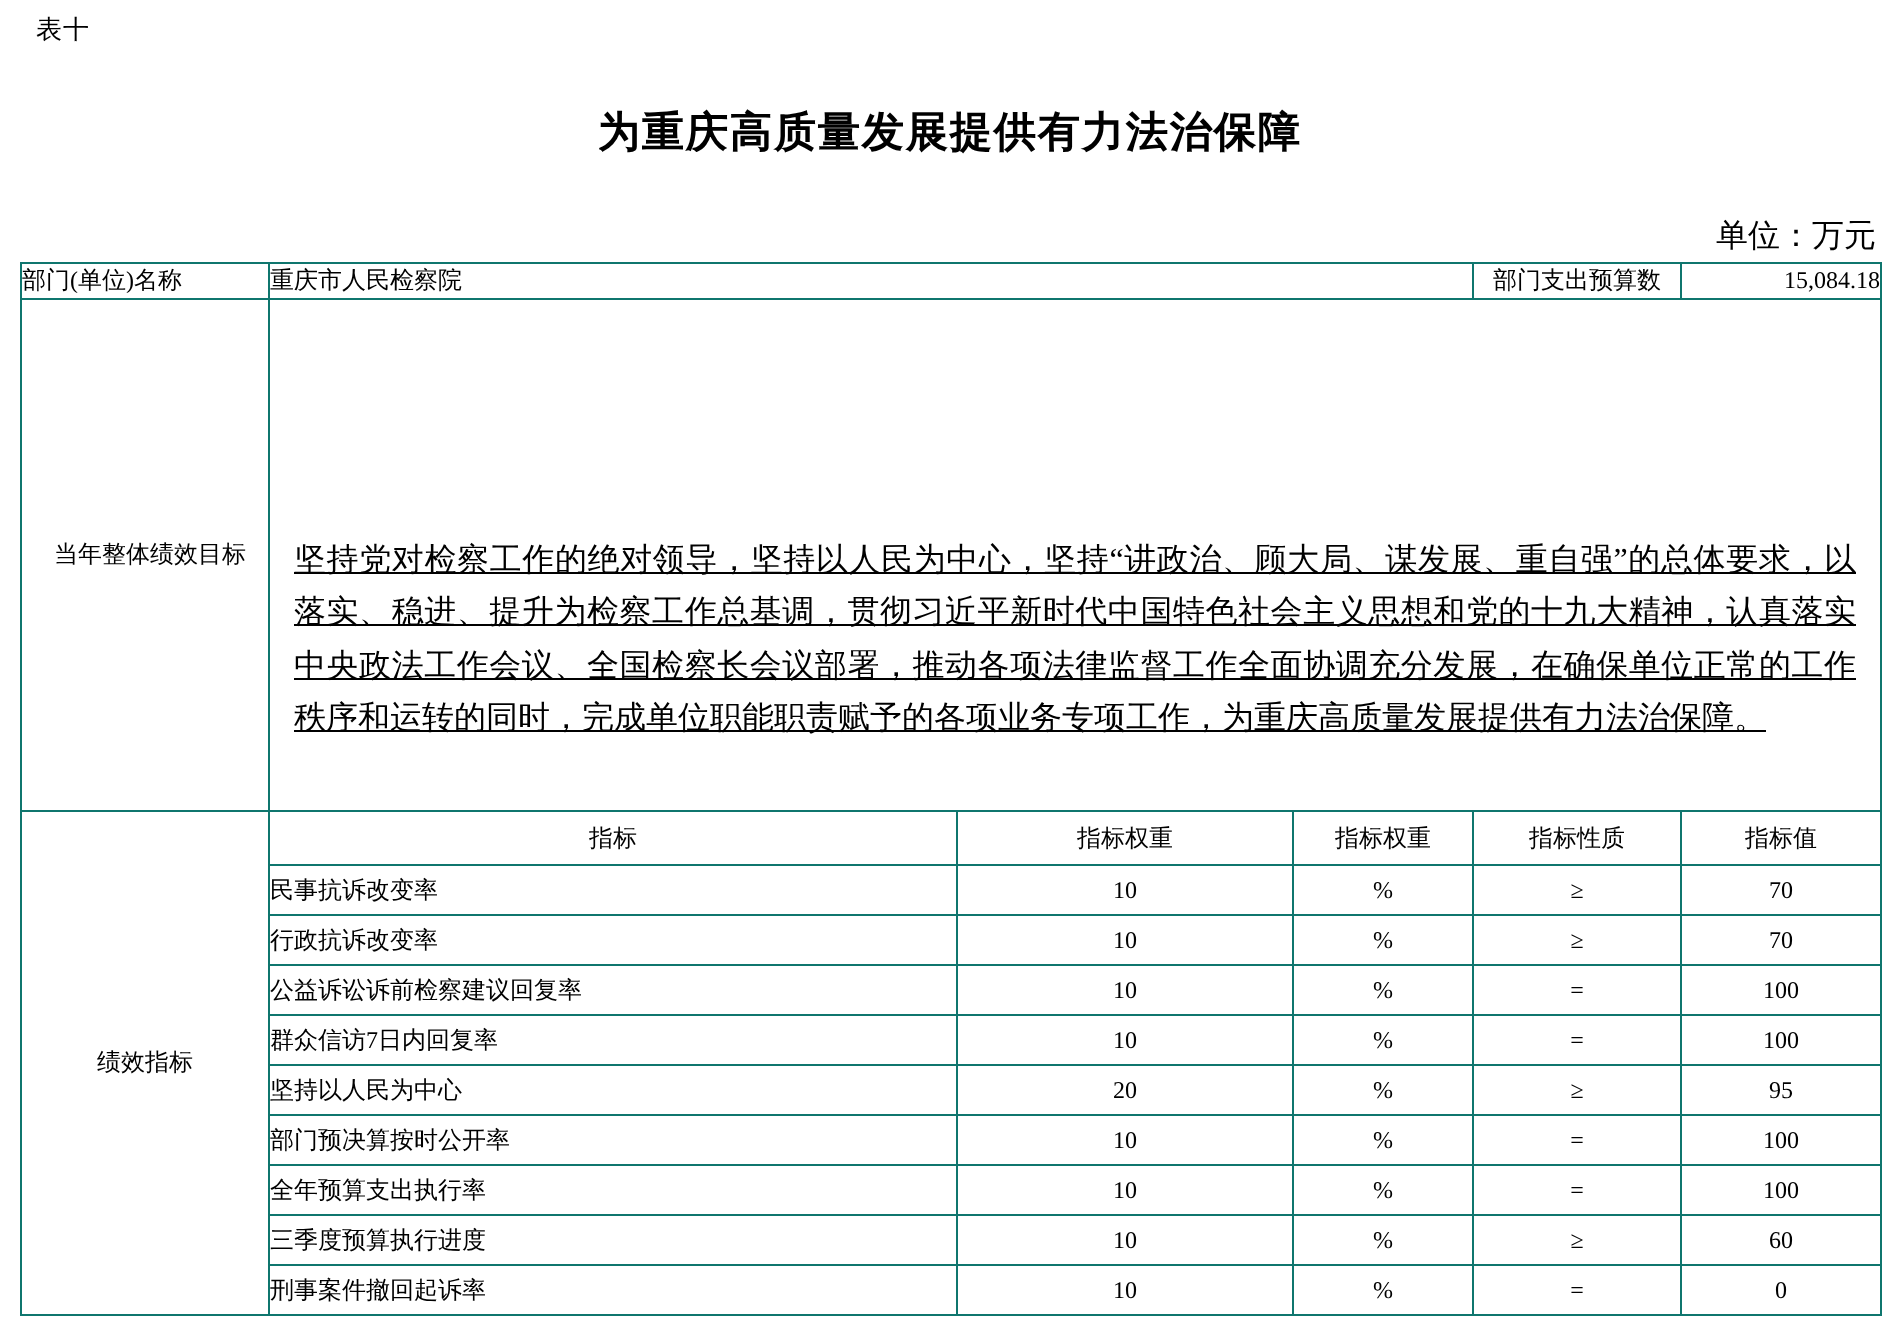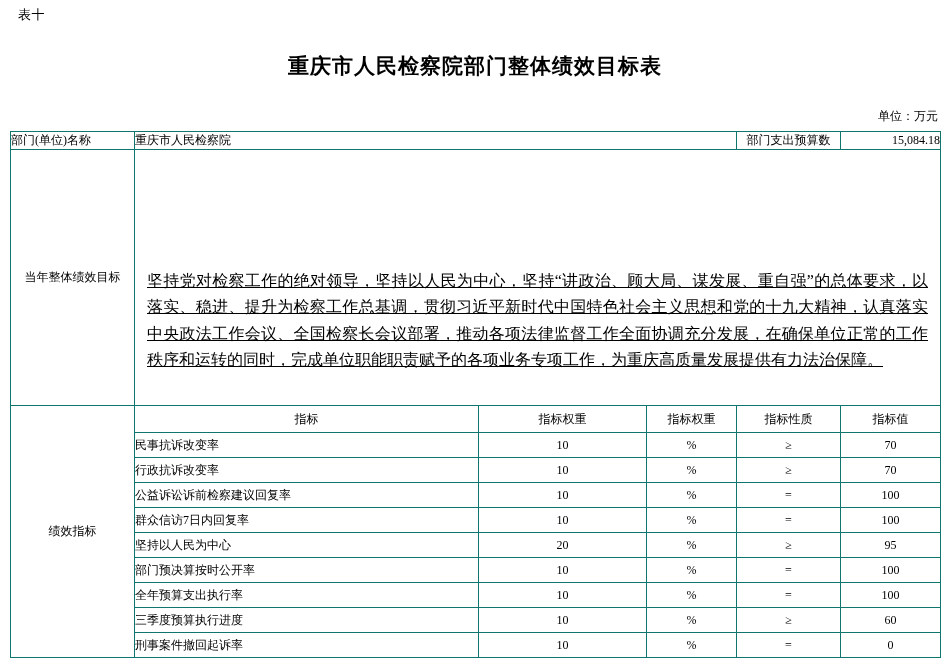--- a/index.html
+++ b/index.html
@@ -35,21 +35,21 @@
     top: 52px;
     text-align: center;
     font-size: 21px;
     font-weight: bold;
     letter-spacing: 1px;
   }
   .unit-note {
     position: absolute;
     right: 12px;
     top: 108px;
-    font-size: 12px;
+    font-size: 16px;
   }
   table.main {
     position: absolute;
     left: 10px;
     top: 131px;
     width: 930px;
     border-collapse: collapse;
     table-layout: fixed;
   }
   table.main td, table.main th {
@@ -85,21 +85,22 @@
     text-align: left;
     font-size: 16px;
     line-height: 1.65;
     padding: 10px 12px 10px 12px;
     text-align: justify;
     text-justify: inter-ideograph;
     text-decoration: underline;
   }
   .goal-row td.row-head-label {
     vertical-align: middle;
-    text-align: center;
+    text-align: left;
+    padding-left: 16px;
   }
   .goal-cell-wrap {
     height: 255px;
     position: relative;
   }
   .goal-inner {
     position: absolute;
     left: 0;
     right: 0;
     top: 108px;
@@ -129,21 +130,21 @@
     padding-left: 8px;
   }
 </style>
 </head>
 <body>
 
 <div class="page">
 
   <div class="sheet-label">表十</div>
 
-  <div class="doc-title">重庆市人民检察院部门整体绩效目标表</div>
+  <div class="doc-title">为重庆高质量发展提供有力法治保障</div>
 
   <div class="unit-note">单位：万元</div>
 
   <table class="main">
     <colgroup>
       <col style="width:124px">
       <col style="width:344px">
       <col style="width:84px">
       <col style="width:84px">
       <col style="width:90px">

